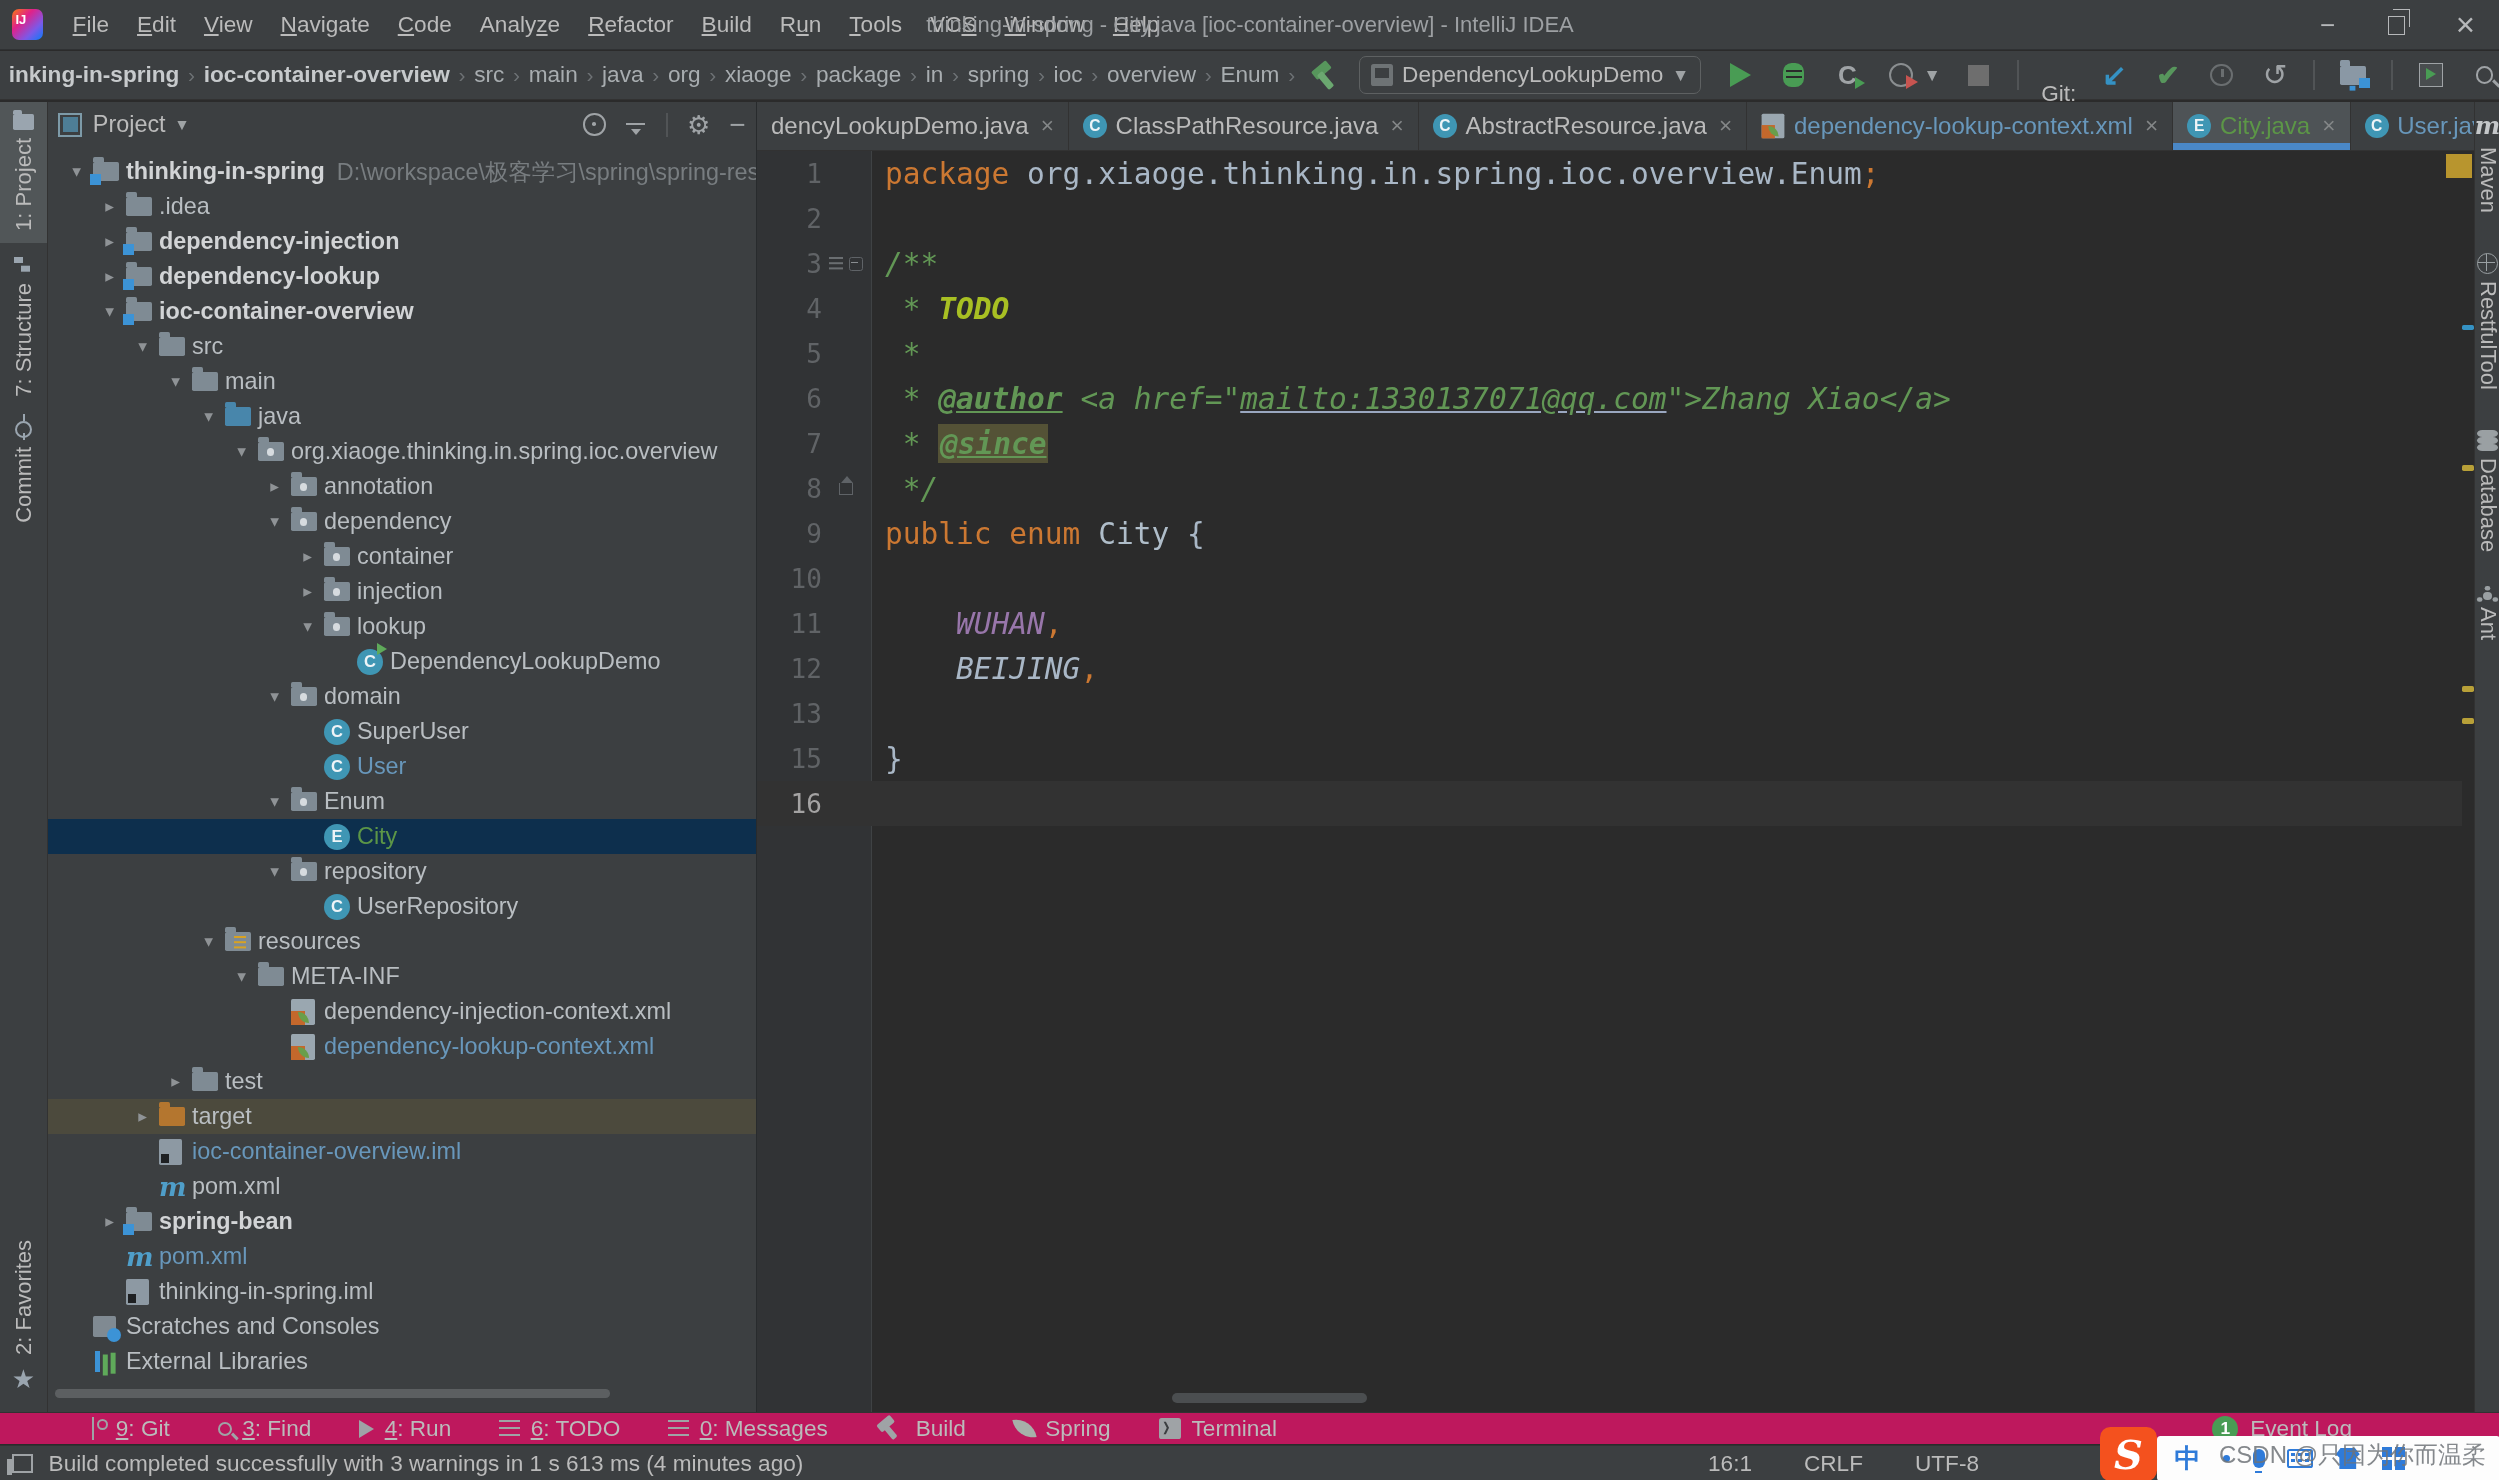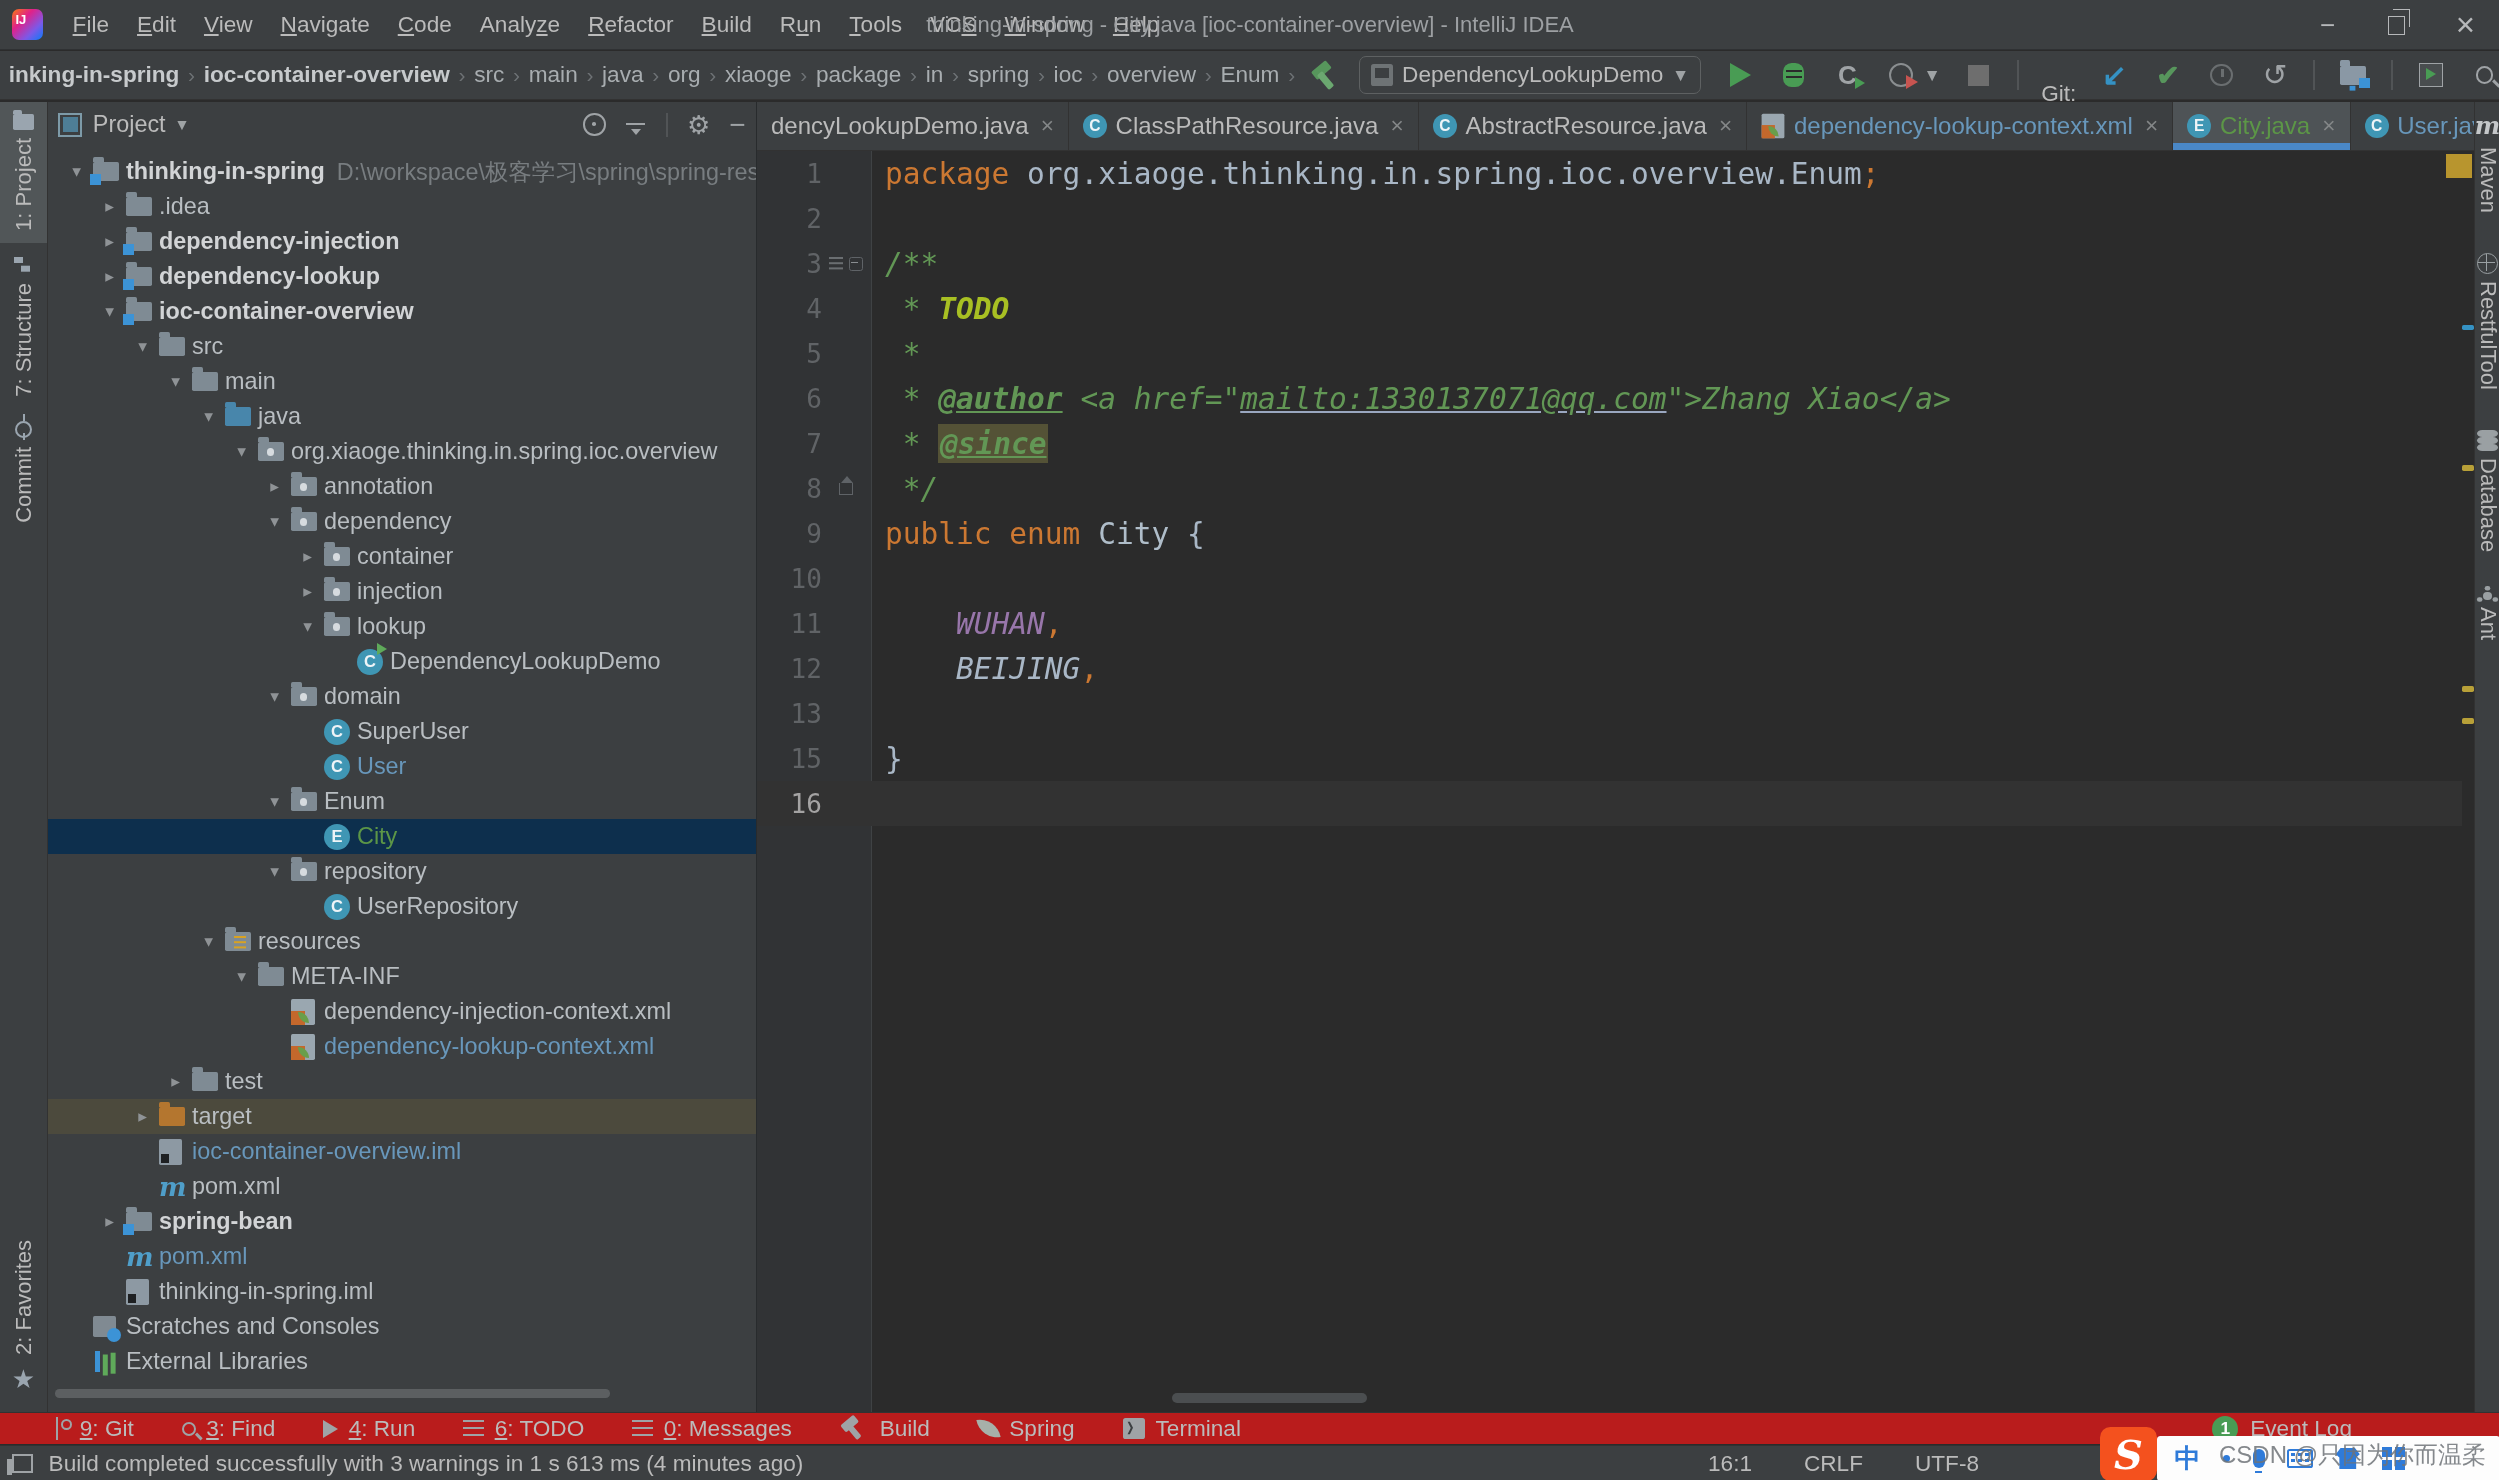--- a/index.html
+++ b/index.html
@@ -174,22 +174,22 @@
     display:flex; flex-direction:column; align-items:center; gap:40px; padding-top:8.7px; }
   .rs-item { display:flex; flex-direction:column; align-items:center; gap:7px; color:#bbbbbb; }
   .rs-m { font-family:"DejaVu Serif", serif; font-style:italic; font-weight:bold; font-size:24px; color:#c4c7c9; }
   .ic-globe { width:21px; height:21px; border:1.7px solid #9aa0a3; border-radius:50%; position:relative; }
   .ic-globe::after { content:""; position:absolute; left:7.8px; top:0px; width:1.7px; height:17.4px; background:#9aa0a3; box-shadow:-6px 3.5px 0 0px transparent; }
   .ic-globe::before { content:""; position:absolute; left:0px; top:7.8px; width:17.4px; height:1.7px; background:#9aa0a3; }
   .ic-db { width:21px; height:7px; background:#9aa0a3; border-radius:50%/100%; box-shadow:0 7px 0 #9aa0a3, 0 14px 0 #9aa0a3; margin-bottom:14px; }
   .ic-ant { width:8.7px; height:8.7px; background:#9aa0a3; border-radius:50%; box-shadow:-7.8px 3.5px 0 -1.7px #9aa0a3, 7.8px 3.5px 0 -1.7px #9aa0a3, 0 -7.8px 0 -1.7px #9aa0a3; }
 
   
-  .bottombar { position:absolute; left:0; top:1412px; width:2500px; height:32px; background:#b91c1c;
-    border-top:0.9px solid #323232; display:flex; align-items:center; font-size:22.6px; }
+  .bottombar { position:absolute; left:0; top:1412px; width:2500px; height:32px; background:#be185d;
+    border-top:0.9px solid #323232; display:flex; align-items:center; font-size:22.6px;padding-left:36px; }
   .bb-left { display:flex; align-items:center; gap:48px; margin-left:52px; }
   .bb-item { display:flex; align-items:center; gap:10.4px; color:#bbbbbb; }
   .bb-item u { text-decoration:underline; }
   .ic-branch { width:17.4px; height:22.6px; position:relative; }
   .ic-branch::before { content:""; position:absolute; left:3.5px; top:0; width:2.6px; height:22.6px; background:#9fa3a6; }
   .ic-branch::after { content:""; position:absolute; left:8.7px; top:1.7px; width:7px; height:7px; border:2.6px solid #9fa3a6; border-radius:50%; }
   .ic-find { width:14px; height:14px; border:2.6px solid #9fa3a6; border-radius:50%; position:relative; }
   .ic-find::after { content:""; position:absolute; left:11.3px; top:11.3px; width:7.8px; height:2.6px; background:#9fa3a6; transform:rotate(45deg); }
   .ic-playgray { width:0; height:0; border-left:15.6px solid #9fa3a6; border-top:9.5px solid transparent; border-bottom:9.5px solid transparent; }
   .ic-list { width:21px; height:17.4px; position:relative; }

